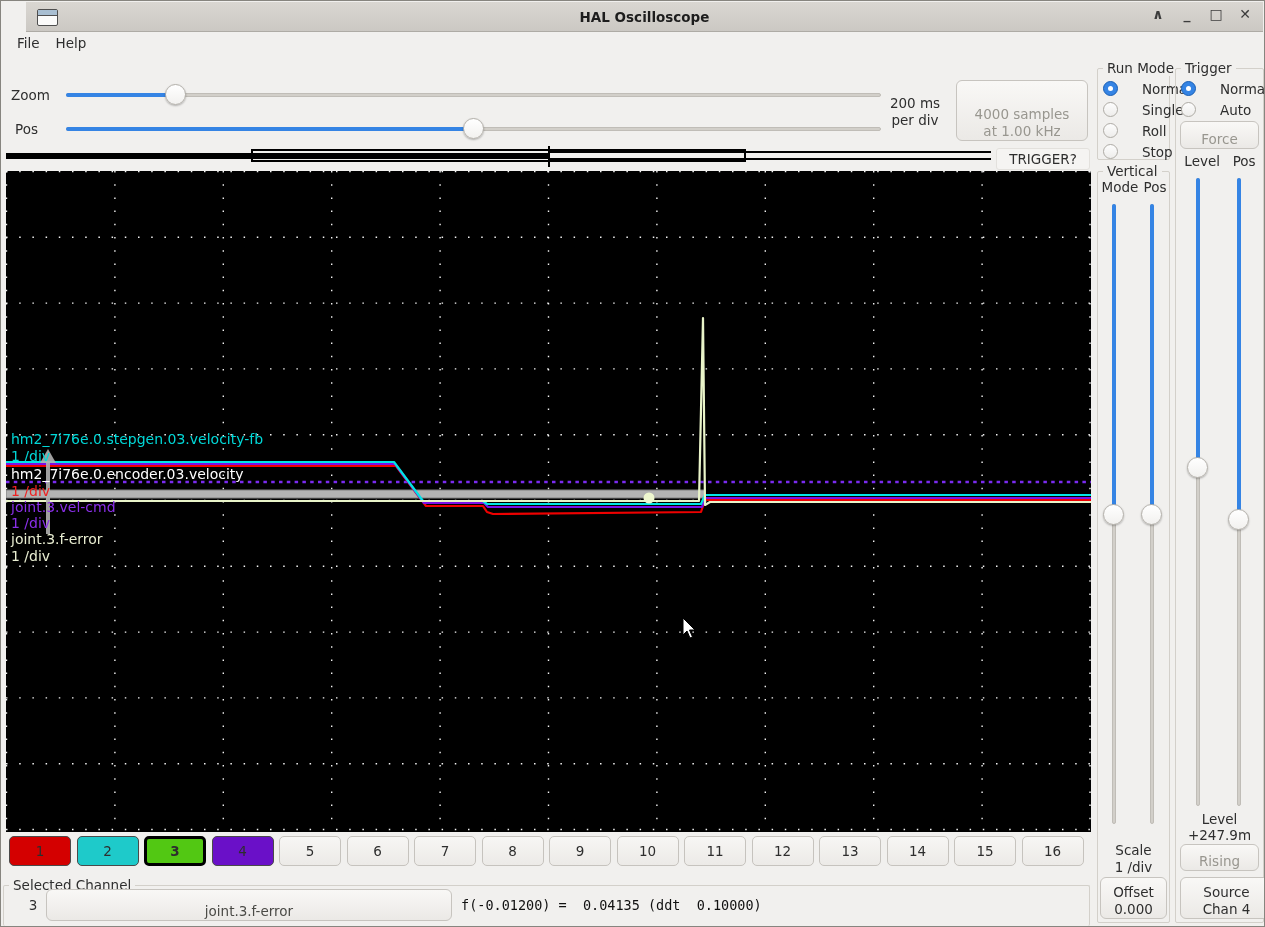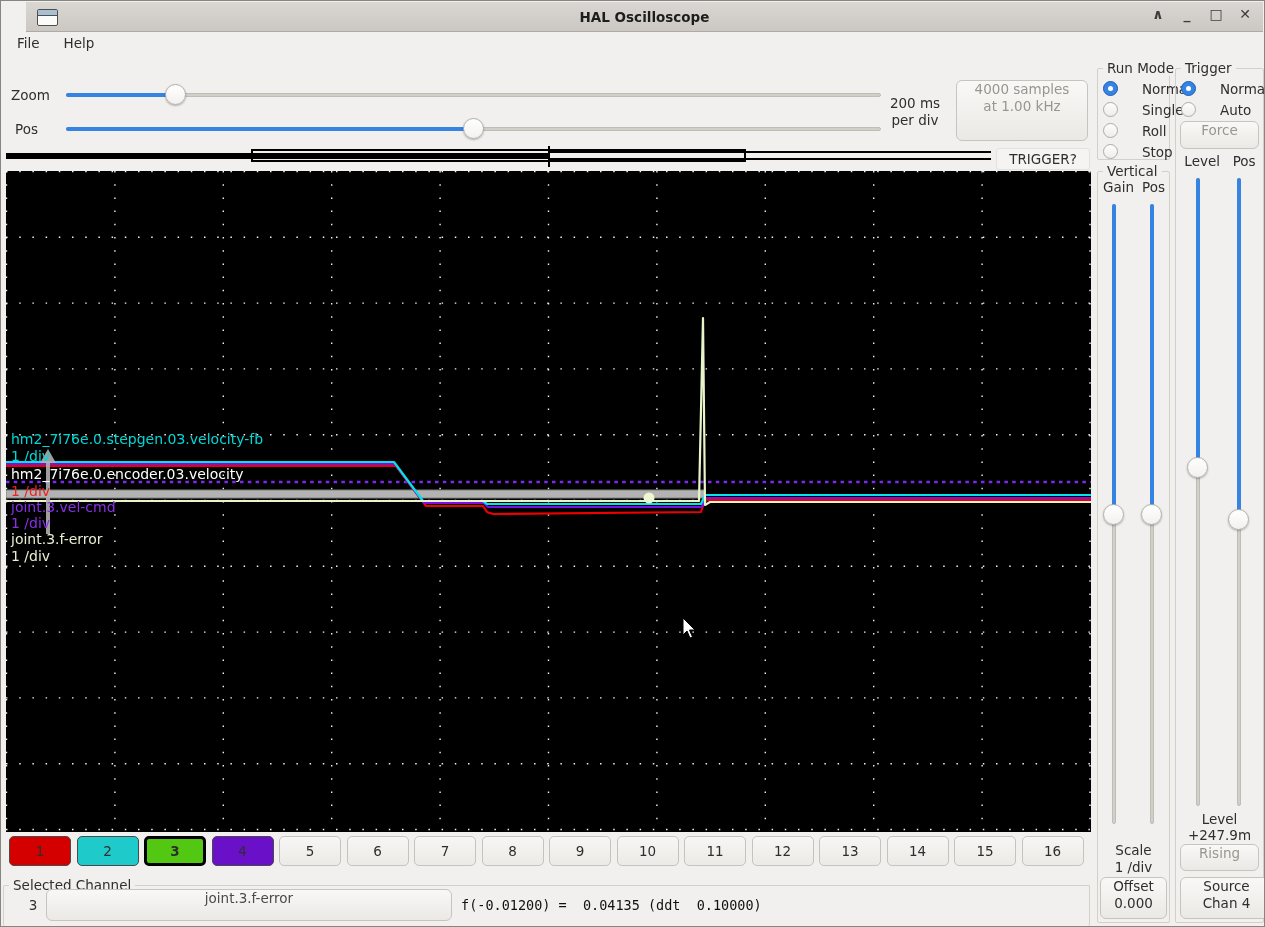--- a/index.html
+++ b/index.html
@@ -10,21 +10,21 @@
   
   .titlebar{position:absolute;left:1px;top:1px;right:1px;height:29px;
             background:linear-gradient(#dad7d2,#cbc8c3);border-bottom:1px solid #aeaba5;margin-left:24px;}
   .title{position:absolute;left:0;right:0;top:7px;text-align:center;font-weight:bold;font-size:13.5px;color:#1d1d1d;}
   .win-icon{position:absolute;left:11px;top:7px;width:21px;height:17px;background:#fbfbfa;
             border:1px solid #4f4f4f;border-radius:2px;box-sizing:border-box;}
   .win-icon::before{content:"";display:block;height:5px;background:#a9bfd2;border-bottom:1px solid #4f4f4f;}
   .win-controls{position:absolute;right:10px;top:4px;display:flex;gap:13px;color:#3c3c3c;}
   .win-controls span{width:16px;text-align:center;font-size:14px;font-weight:bold;cursor:default;}
   
-  .menubar{position:absolute;top:31px;left:2px;height:24px;display:flex;gap:8px;padding-left:6px;}
+  .menubar{position:absolute;top:31px;left:2px;height:24px;display:flex;gap:0;padding-left:6px;}
   .menu-item{padding:3px 8px;}
   
   .gframe{position:absolute;border:1px solid #d3d0ca;border-radius:2px;box-sizing:border-box;}
   .gframe-label{position:absolute;top:-9px;left:5px;background:#f1f0ee;padding:0 4px;font-size:13.5px;white-space:nowrap;}
   
   .hslider{position:absolute;height:22px;}
   .hslider .trough{position:absolute;left:0;right:0;top:9px;height:4px;background:#d2cfc9;border:1px solid #c0bdb7;border-radius:3px;box-sizing:border-box;}
   .hslider .fill{position:absolute;left:0;top:9px;height:4px;background:#3584e4;border-radius:3px;}
   .hslider .knob{position:absolute;top:0;width:21px;height:21px;border-radius:50%;
                  background:linear-gradient(#ffffff,#f2f1ef);border:1px solid #b3b0aa;
@@ -38,21 +38,21 @@
                  box-shadow:0 1px 2px rgba(0,0,0,.28);box-sizing:border-box;}
   
   .radio-row{display:flex;align-items:center;gap:24px;height:21px;}
   .radio{width:15px;height:15px;border-radius:50%;box-sizing:border-box;
          background:linear-gradient(#fdfdfd,#eeedeb);border:1px solid #aeaba5;flex:0 0 auto;}
   .radio.checked{background:#3584e4;border-color:#1a5fb4;}
   .radio.checked::after{content:"";display:block;width:5px;height:5px;border-radius:50%;background:#fff;margin:4px auto 0;}
   .radio-label{font-size:13.5px;}
   
   .btn{position:absolute;background:linear-gradient(#f9f8f6,#ebe9e6);border:1px solid #c7c4bf;border-radius:6px;
-       display:flex;flex-direction:column;align-items:center;justify-content:flex-start;
+       display:flex;flex-direction:column;align-items:center;justify-content:flex-end;
        text-align:center;box-sizing:border-box;line-height:1.25;}
   .btn.disabled{color:#98968f;}
   
   .rec-solid{position:absolute;background:#000;}
   .rec-box{position:absolute;border:2px solid #000;box-sizing:border-box;background:transparent;}
   .rec-thin{position:absolute;border-top:2px solid #000;border-bottom:2px solid #000;box-sizing:border-box;height:9px;}
   .trigger-status{position:absolute;background:#f5f4f2;border:1px solid #e3e1dd;border-radius:3px;
                   display:flex;align-items:center;justify-content:center;font-size:13.5px;}
   
   #scope{position:absolute;left:5px;top:170px;width:1085px;height:661px;background:#000;overflow:hidden;}
@@ -210,21 +210,21 @@
       <div class="radio-row">
         <span class="radio"></span>
         <span class="radio-label">Stop</span>
       </div>
     </div>
 
   <div class="gframe" style="left:1096px;top:170px;width:73px;height:752px;">
     <span class="gframe-label">Vertical</span>
   </div>
   <div class="abs" style="left:1098px;top:178px;width:70px;display:flex;justify-content:space-around;">
-    <span>Gain</span>
+    <span>Mode</span>
     <span>Pos</span>
   </div>
   <div class="vslider" id="gain-slider" style="left:1102px;top:203px;height:620px;">
     <div class="trough"></div>
       <div class="fill" style="height: 310px;"></div>
       <div class="knob" style="top: 299.5px;"></div>
   </div>
   <div class="vslider" id="vpos-slider" style="left:1140px;top:203px;height:620px;">
     <div class="trough"></div>
       <div class="fill" style="height: 310px;"></div>

